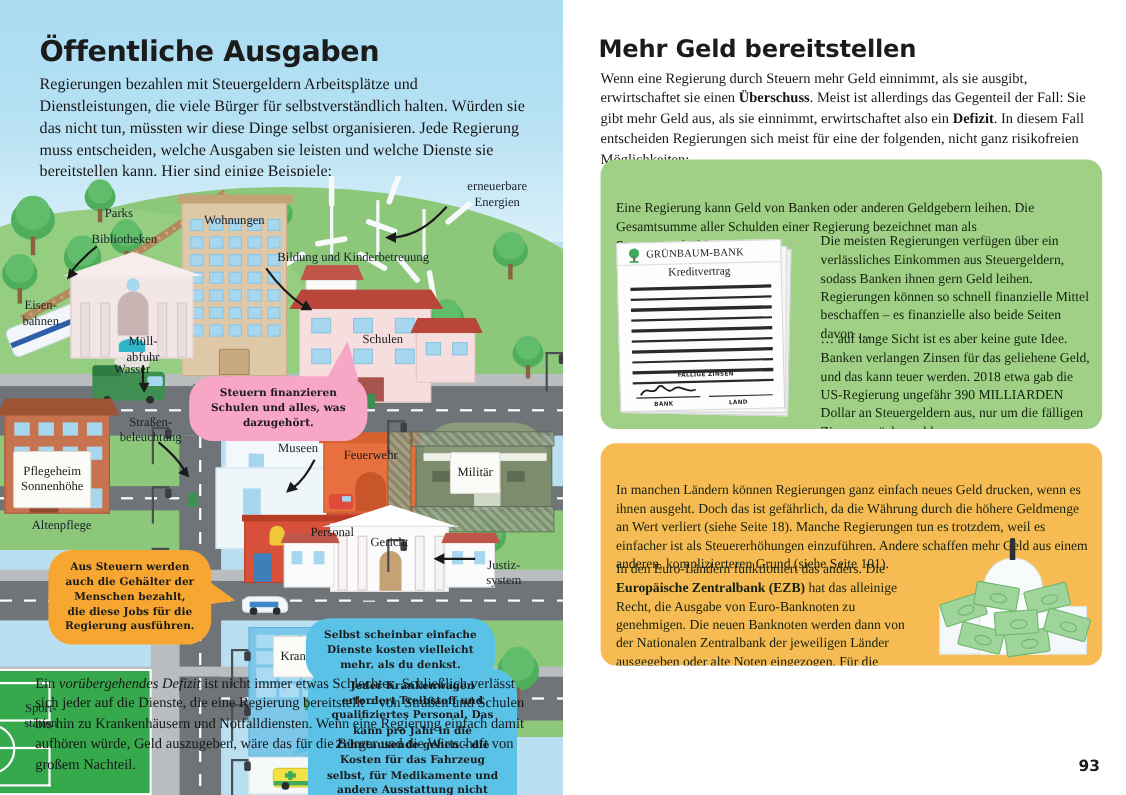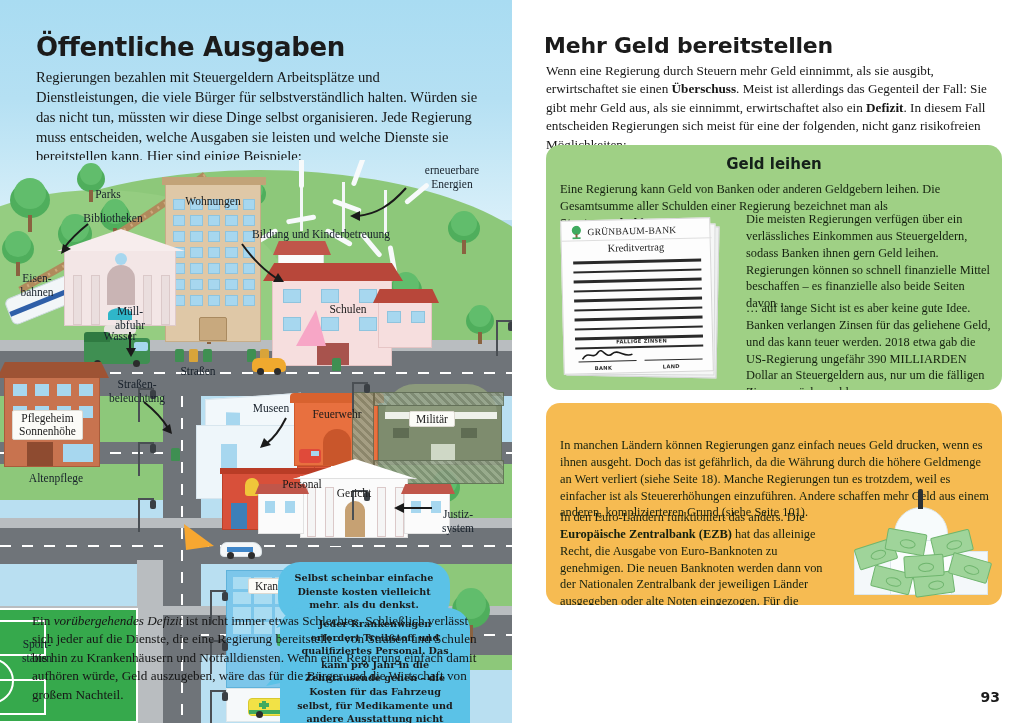--- a/index.html
+++ b/index.html
@@ -152,21 +152,21 @@
   .lbl {
     position:absolute;
     font-family:"Liberation Serif", serif;
     font-size:11.5px; color:#17202a; line-height:1.18;
     text-align:center; white-space:pre-line;
   }
   .lbl-plate {
     position:absolute;
     background:#fbfbf7; border:1px solid #dddad2; border-radius:2px;
     font-family:"Liberation Serif", serif;
-    font-size:11.5px; color:#1a1a1a; padding:1px 6px; text-align:center;
+    font-size:11.5px; color:#1a1a1a; padding:12px 6px; text-align:center;
     white-space:nowrap;
   }
   .lbl-on { position:absolute; font-family:"Liberation Serif", serif;
             font-size:11.5px; color:#1a1a1a; white-space:nowrap; text-align:center;}
 
   .arrowsvg { position:absolute; overflow:visible; }
 
   
   .bubble {
     position:absolute; border-radius:22px; padding:9px 14px;
@@ -709,24 +709,26 @@
       </svg>
       <svg class="arrowsvg" style="left:248px;top:256px;width:46px;height:40px;">
         <path d="M38 2 C 32 14, 26 22, 18 28" stroke="#1a1a1a" stroke-width="2" fill="none"></path>
         <path d="M12 32 L 16 22 L 23 29 Z" fill="#1a1a1a"></path>
       </svg>
       <svg class="arrowsvg" style="left:392px;top:338px;width:48px;height:24px;">
         <path d="M40 10 L 10 10" stroke="#1a1a1a" stroke-width="2" fill="none"></path>
         <path d="M2 10 L 12 5 L 12 15 Z" fill="#1a1a1a"></path>
       </svg>
 
+      <div class="bubble bubble-pink" style="left:172px;top:182px;width:162px;">Steuern finanzieren Schulen und alles, was dazugehört.</div>
       <svg class="arrowsvg" style="left:290px;top:150px;width:40px;height:40px;">
         <path d="M26 0 L 36 36 L 6 36 Z" fill="#f7a6c6"></path>
       </svg>
 
+      <div class="bubble bubble-orange" style="left:44px;top:340px;width:148px;">Aus Steuern werden auch die Gehälter der Menschen bezahlt, die diese Jobs für die Regierung ausführen.</div>
       <svg class="arrowsvg" style="left:184px;top:360px;width:34px;height:36px;">
         <path d="M0 4 L 30 26 L 2 30 Z" fill="#f7a731"></path>
       </svg>
 
       <div class="bubble bubble-blue" style="left:278px;top:402px;width:172px;">Selbst scheinbar einfache Dienste kosten vielleicht mehr, als du denkst.</div>
       <svg class="arrowsvg" style="left:276px;top:438px;width:32px;height:34px;">
         <path d="M24 0 L 24 22 L 0 30 Z" fill="#5bc2e7"></path>
       </svg>
 
       <div class="bubble bubble-blue" style="left:280px;top:448px;width:190px;">Jeder Krankenwagen erfordert Treibstoff und qualifiziertes Personal. Das kann pro Jahr in die Zehntausende gehen – die Kosten für das Fahrzeug selbst, für Medikamente und andere Ausstattung nicht mitgerechnet.</div>
@@ -737,21 +739,20 @@
     </div>
   </div>
 
   <div class="right-page"></div>
 
   <div class="r-title" style="left:544px;">Mehr Geld bereitstellen</div>
 
   <div class="r-intro" style="left:546px;"><span>Wenn eine Regierung durch Steuern mehr Geld einnimmt, als sie ausgibt, erwirtschaftet sie einen </span><span class="b">Überschuss</span><span>. Meist ist allerdings das Gegenteil der Fall: Sie gibt mehr Geld aus, als sie einnimmt, erwirtschaftet also ein </span><span class="b">Defizit</span><span>. In diesem Fall entscheiden Regierungen sich meist für eine der folgenden, nicht ganz risikofreien Möglichkeiten:</span></div>
 
   <div class="box box-green">
-    <div class="box-title">Geld leihen</div>
     <div class="box-lead"><span>Eine Regierung kann Geld von Banken oder anderen Geldgebern leihen. Die Gesamtsumme aller Schulden einer Regierung bezeichnet man als </span><span class="b">Staatsverschuldung</span><span>.</span></div>
 
     <div class="contract-wrap">
       <div class="sheet sheet-shadow1"></div>
       <div class="sheet sheet-shadow2"></div>
       <div class="sheet sheet-main">
         <svg class="bank-tree" viewBox="0 0 14 14">
           <circle cx="7" cy="5" r="4.6" fill="#3faa5f"></circle>
           <rect x="6" y="8.4" width="2" height="4.2" fill="#8a6240"></rect>
           <rect x="3" y="12" width="8" height="1.6" fill="#3faa5f"></rect>

